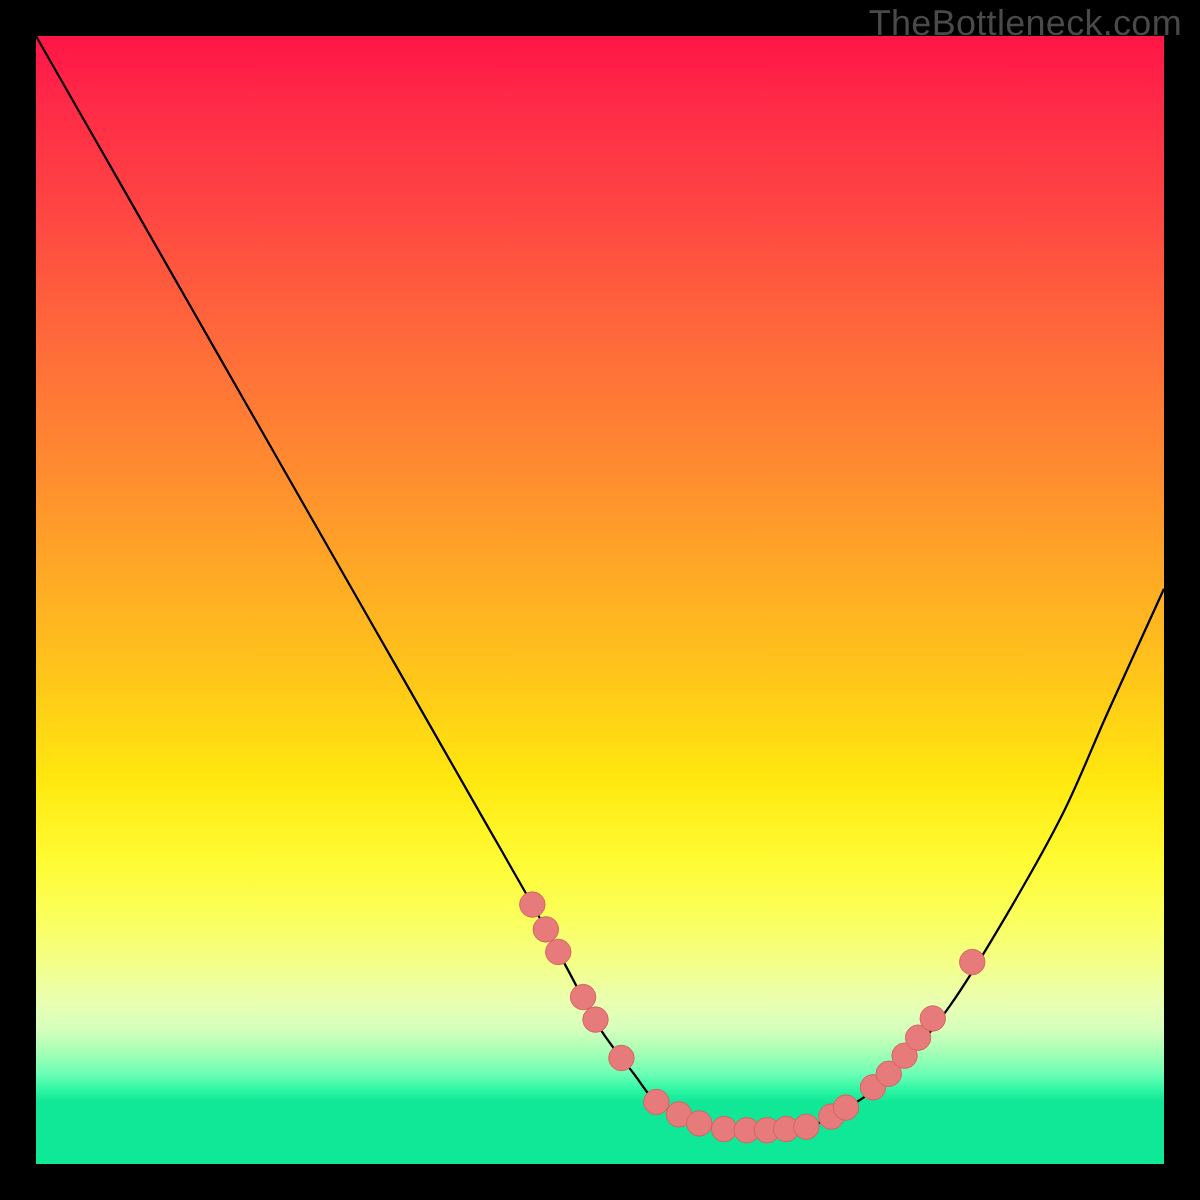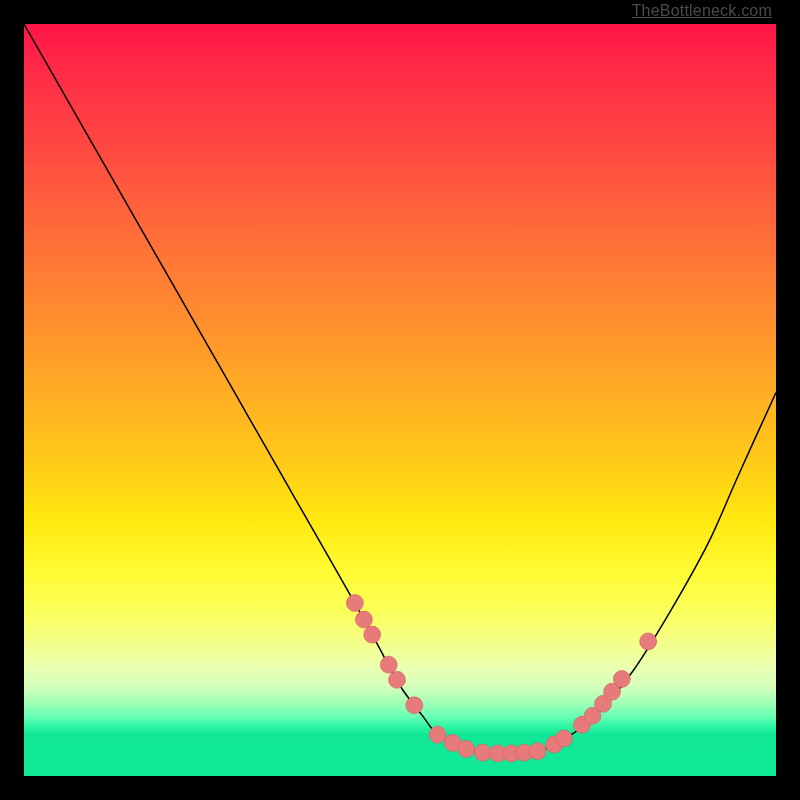--- a/index.html
+++ b/index.html
@@ -7,27 +7,26 @@
     width: 800px;
     height: 800px;
     background: #000;
     position: relative;
     font-family: Arial, Helvetica, sans-serif;
     overflow: hidden;
   }
   .watermark {
     position: absolute;
     top: 2px;
-    right: 28px;
-    font-size: 16px;
+    right: 12px;
+    font-size: 24px;
     font-weight: 500;
     color: #4a4a4a;
     z-index: 10;
     letter-spacing: 0.2px;
-    text-decoration: underline;
   }
   .chart-area {
     position: absolute;
     left: 24px;
     top: 24px;
     width: 752px;
     height: 752px;
     background: linear-gradient(to bottom,
       #ff1547 0%,
       #ff2a47 6%,

